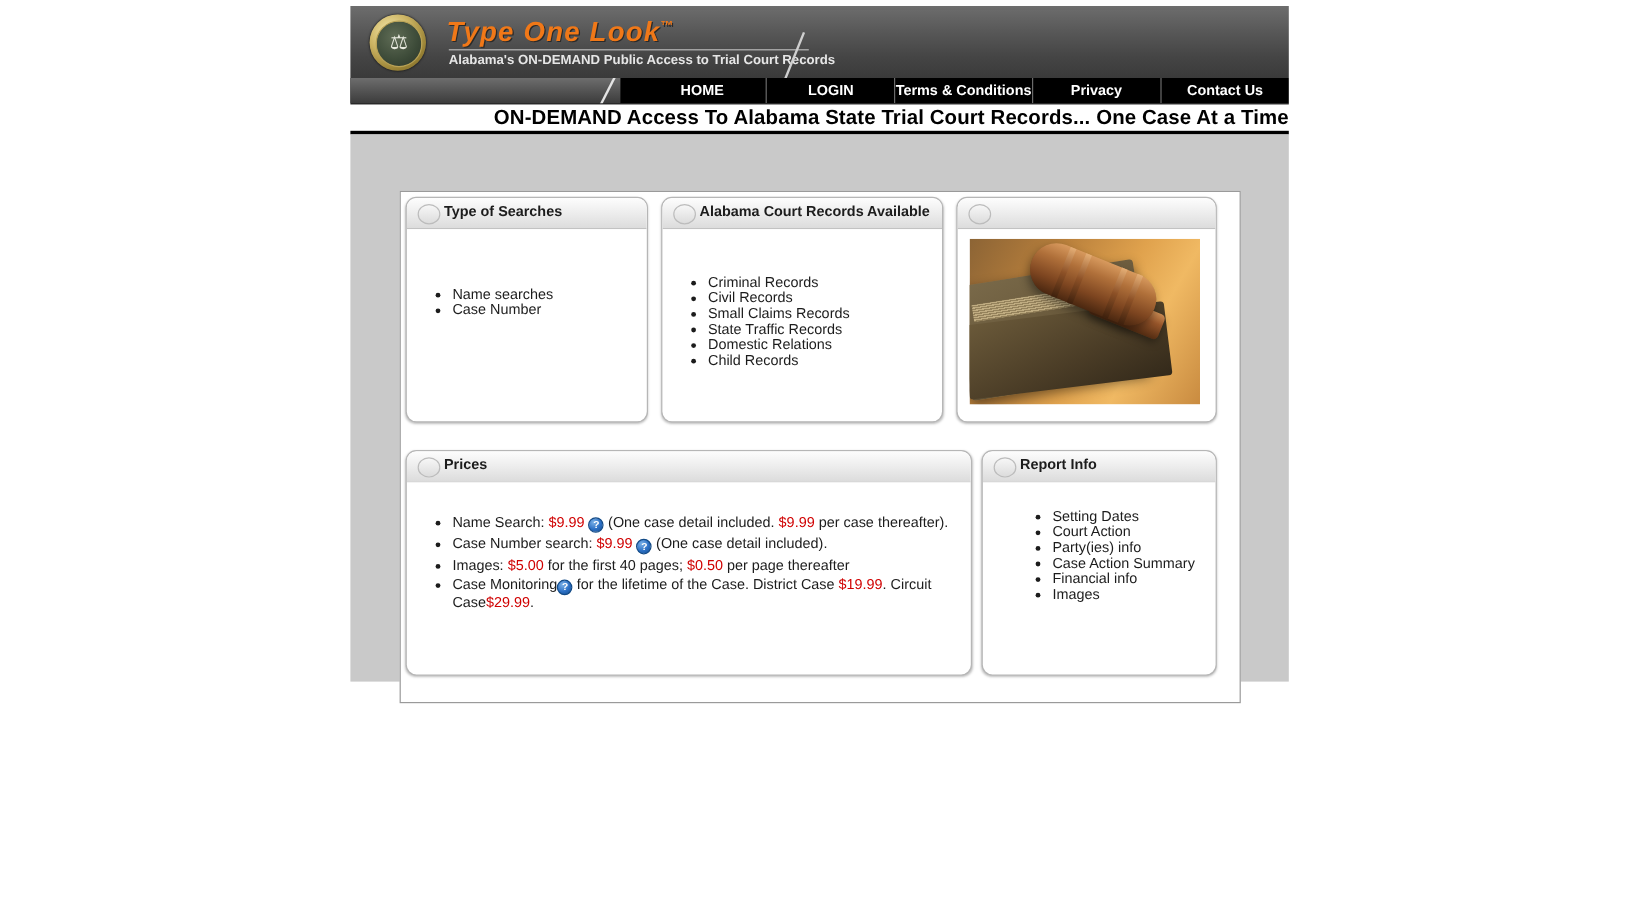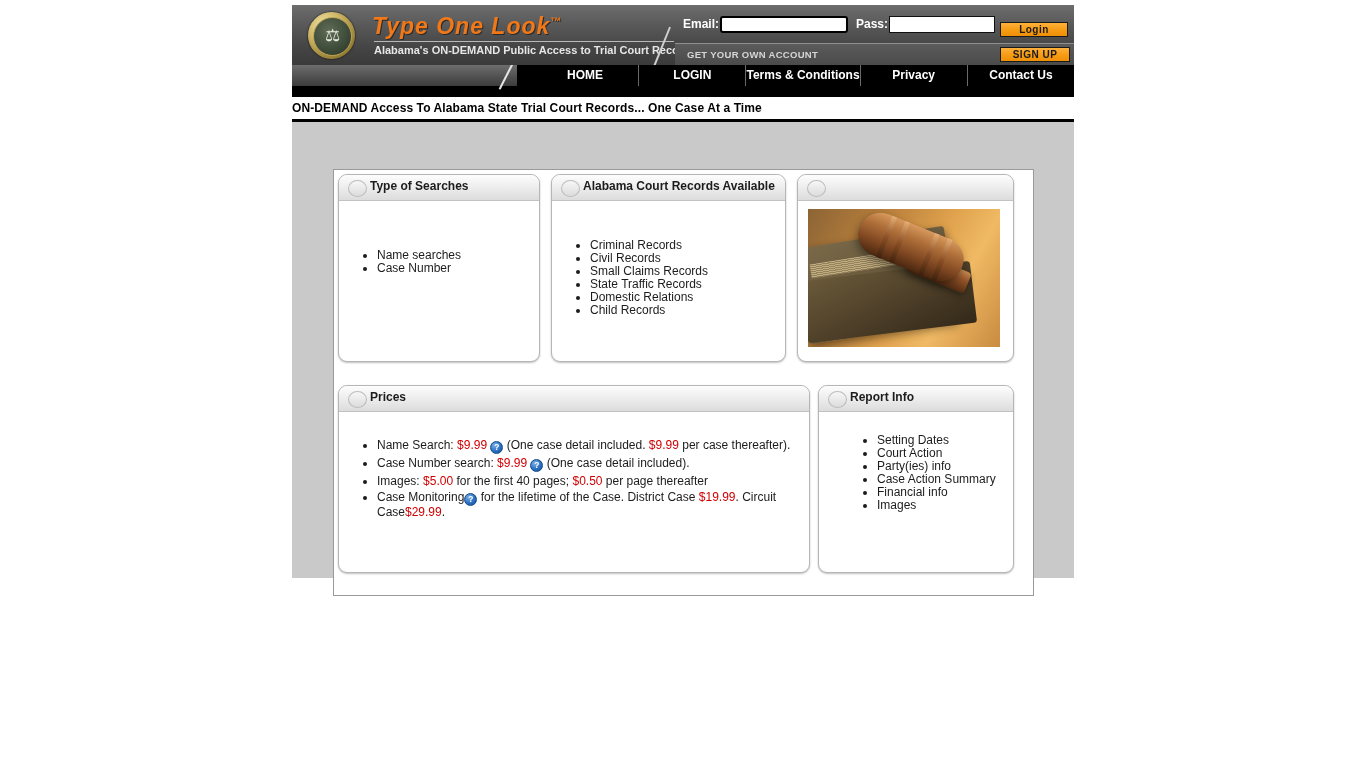--- a/index.html
+++ b/index.html
@@ -171,21 +171,21 @@
     left: 377px; top: 22px;
     width: 2px; height: 48px;
     background: #cfcfcf;
     transform: rotate(22deg);
     transform-origin: top center;
   }
 
   
   .nav {
     position: relative;
-    height: 31px;
+    height: 21px;
     background: #000000;
     overflow: hidden;
   }
   .nav-gray {
     position: absolute;
     left: 0; top: 0;
     width: 225px; height: 21px;
     background: linear-gradient(to bottom, #6d6d6d 0%, #4f4f4f 60%, #3c3c3c 100%);
   }
   .nav-slash {
@@ -216,23 +216,23 @@
   }
   .nav-item:last-child { border-right: none; }
 
   
   .tagline {
     height: 22px;
     background: #ffffff;
     border-top: 1px solid #000;
     border-bottom: 3px solid #000;
     color: #000;
-    font-size: 12px;
-    font-weight: bold;
-    text-align: left;
+    font-size: 17px;
+    font-weight: bold;
+    text-align: right;
     line-height: 22px;
     letter-spacing: 0.1px;
   }
 
   
   .body-area {
     background: #c9c9c9;
     padding: 20px 0 0 0;
     height: 436px;
     position: relative;
@@ -423,33 +423,20 @@
       </div>
       <div class="brand">
         <div class="brand-title"><span>Type One Look</span><span class="brand-tm">™</span></div>
         <div class="brand-rule"></div>
         <div class="brand-sub">Alabama's ON-DEMAND Public Access to Trial Court Records</div>
       </div>
     </div>
 
     <div class="header-slash"></div>
 
-    <div class="login-wrap">
-      <div class="login-row">
-        <span class="lbl">Email:</span>
-        <input class="txt" id="email-field" type="text" value="" style="">
-        <span class="lbl">Pass:</span>
-        <input class="txt" id="pass-field" type="password" value="" style="">
-        <button class="btn-orange" id="login-button">Login</button>
-      </div>
-      <div class="signup-row">
-        <span class="get-account">GET YOUR OWN ACCOUNT</span>
-        <button class="btn-orange" id="signup-button">SIGN UP</button>
-      </div>
-    </div>
   </div>
 
   <div class="nav">
     <div class="nav-gray"></div>
     <div class="nav-slash"></div>
     <div class="nav-items">
       <div class="nav-item">HOME</div>
       <div class="nav-item">LOGIN</div>
       <div class="nav-item">Terms &amp; Conditions</div>
       <div class="nav-item">Privacy</div>

